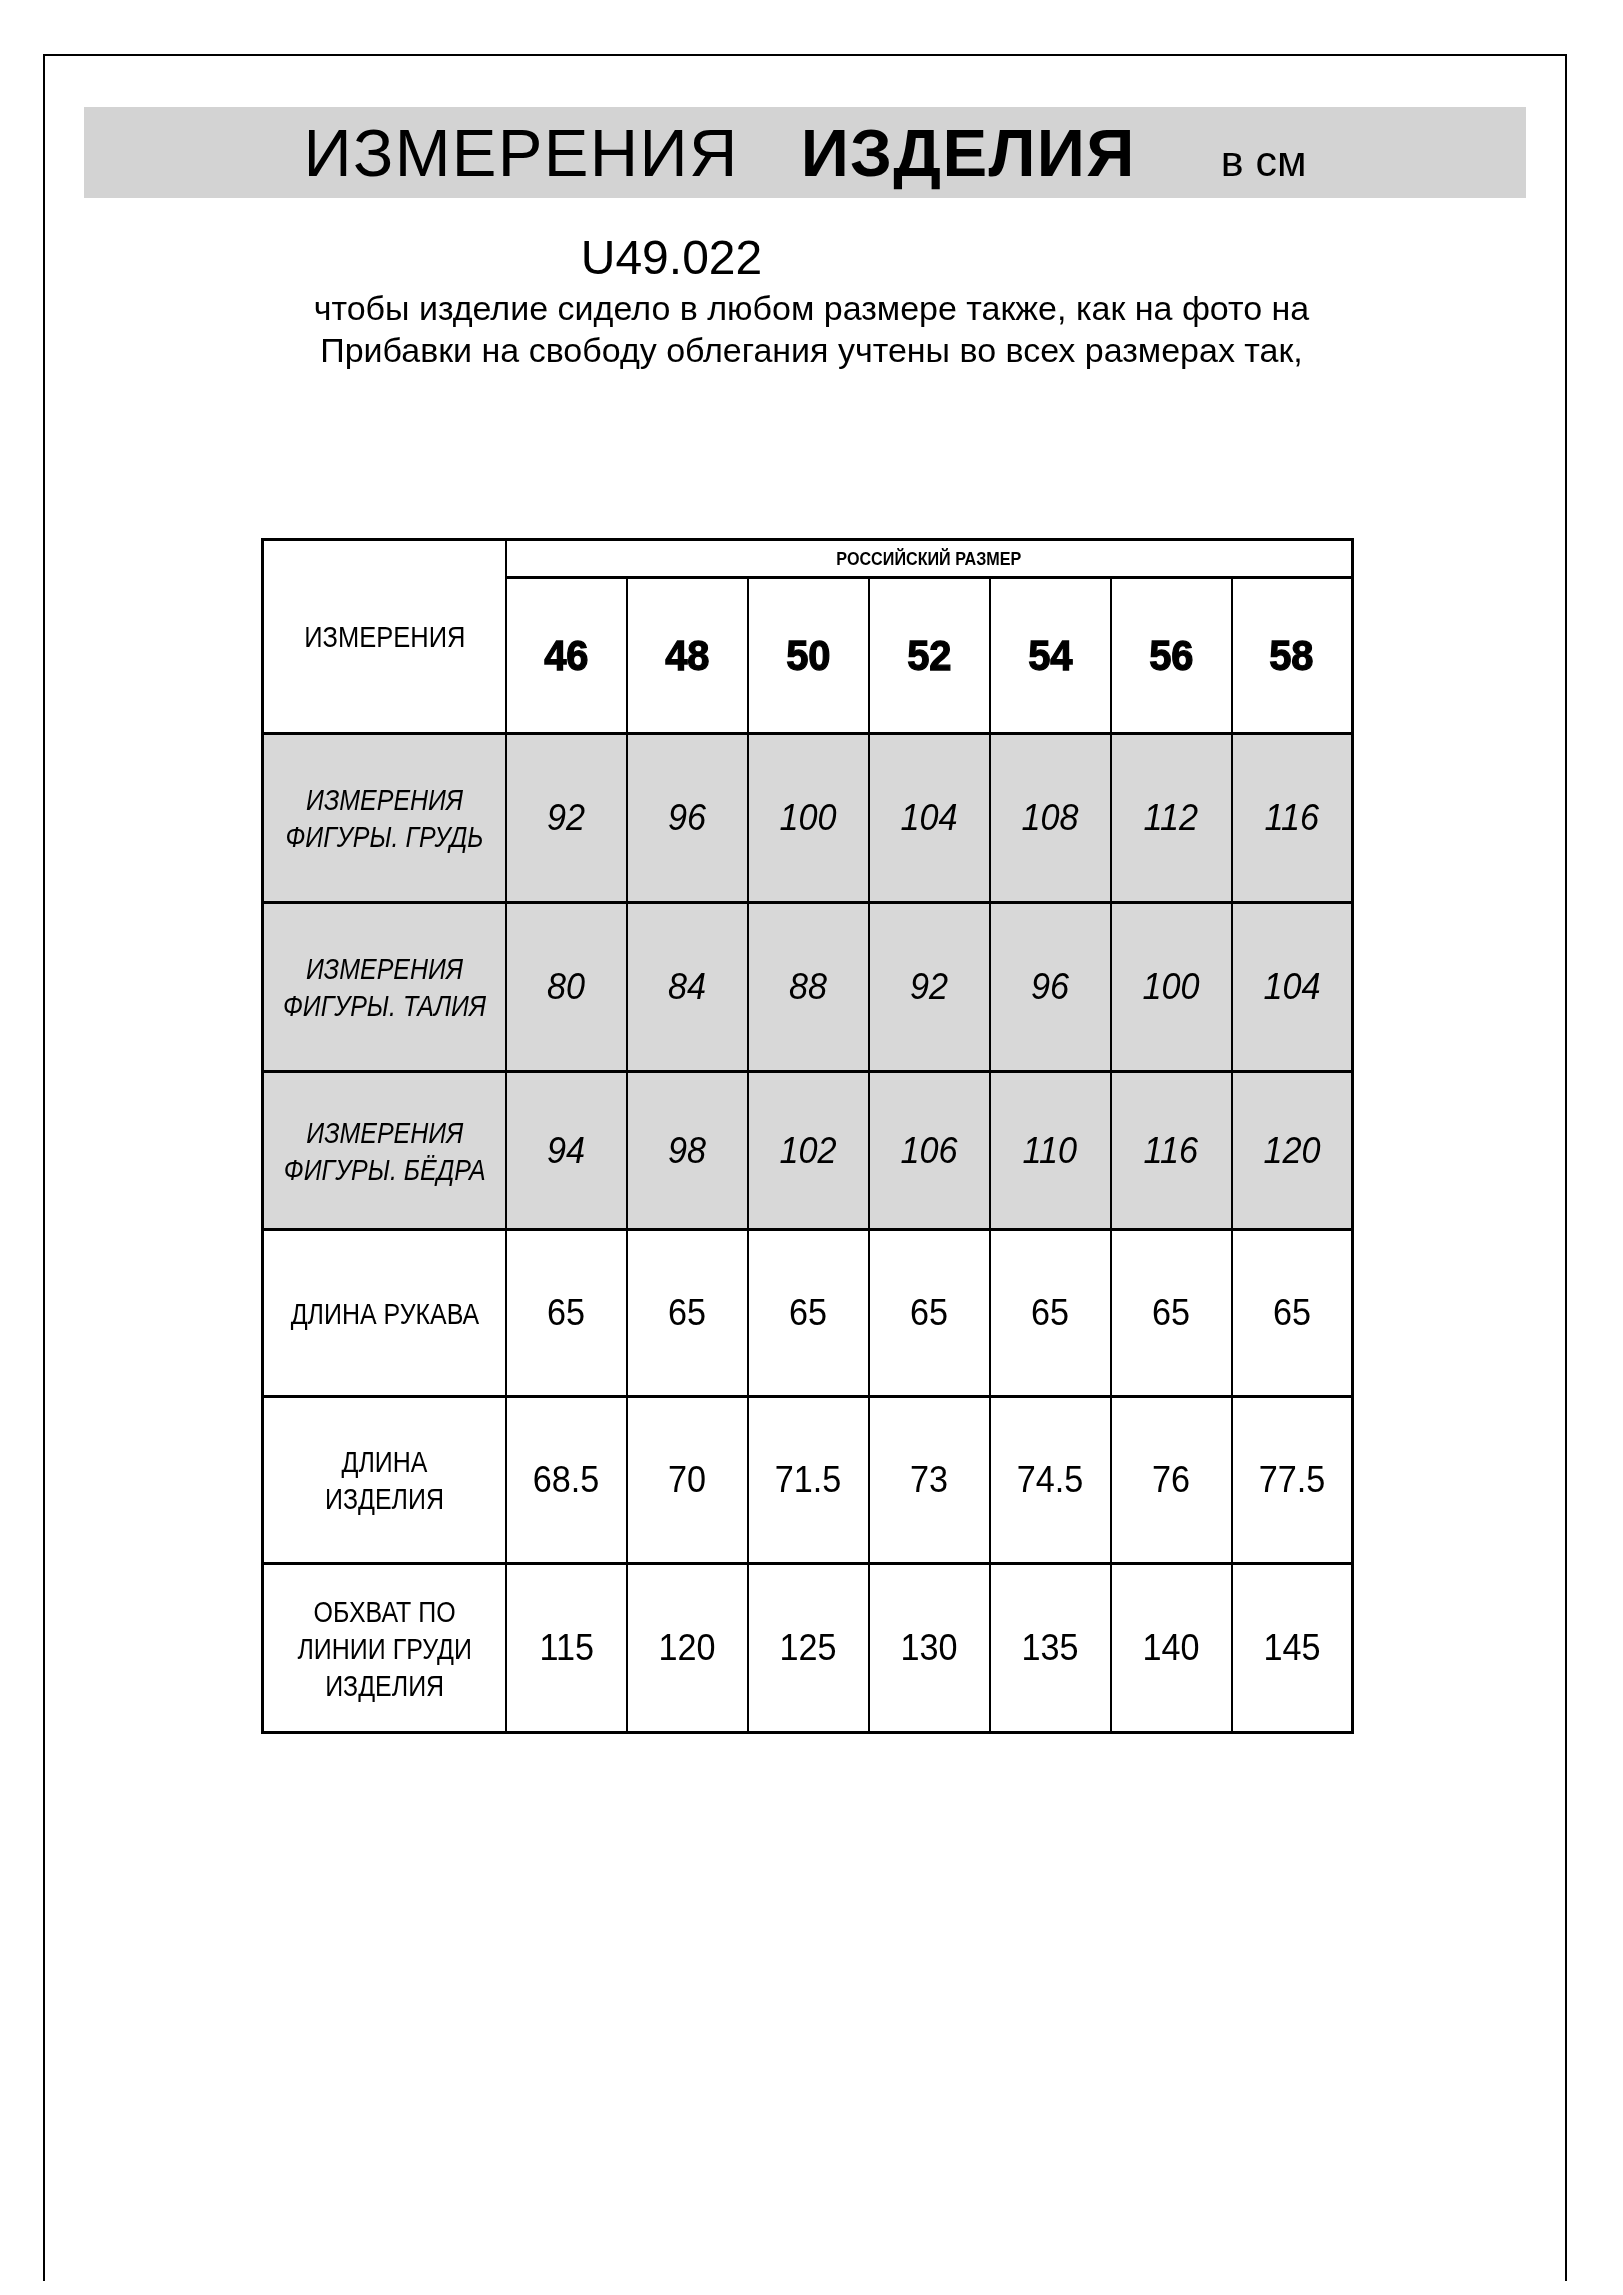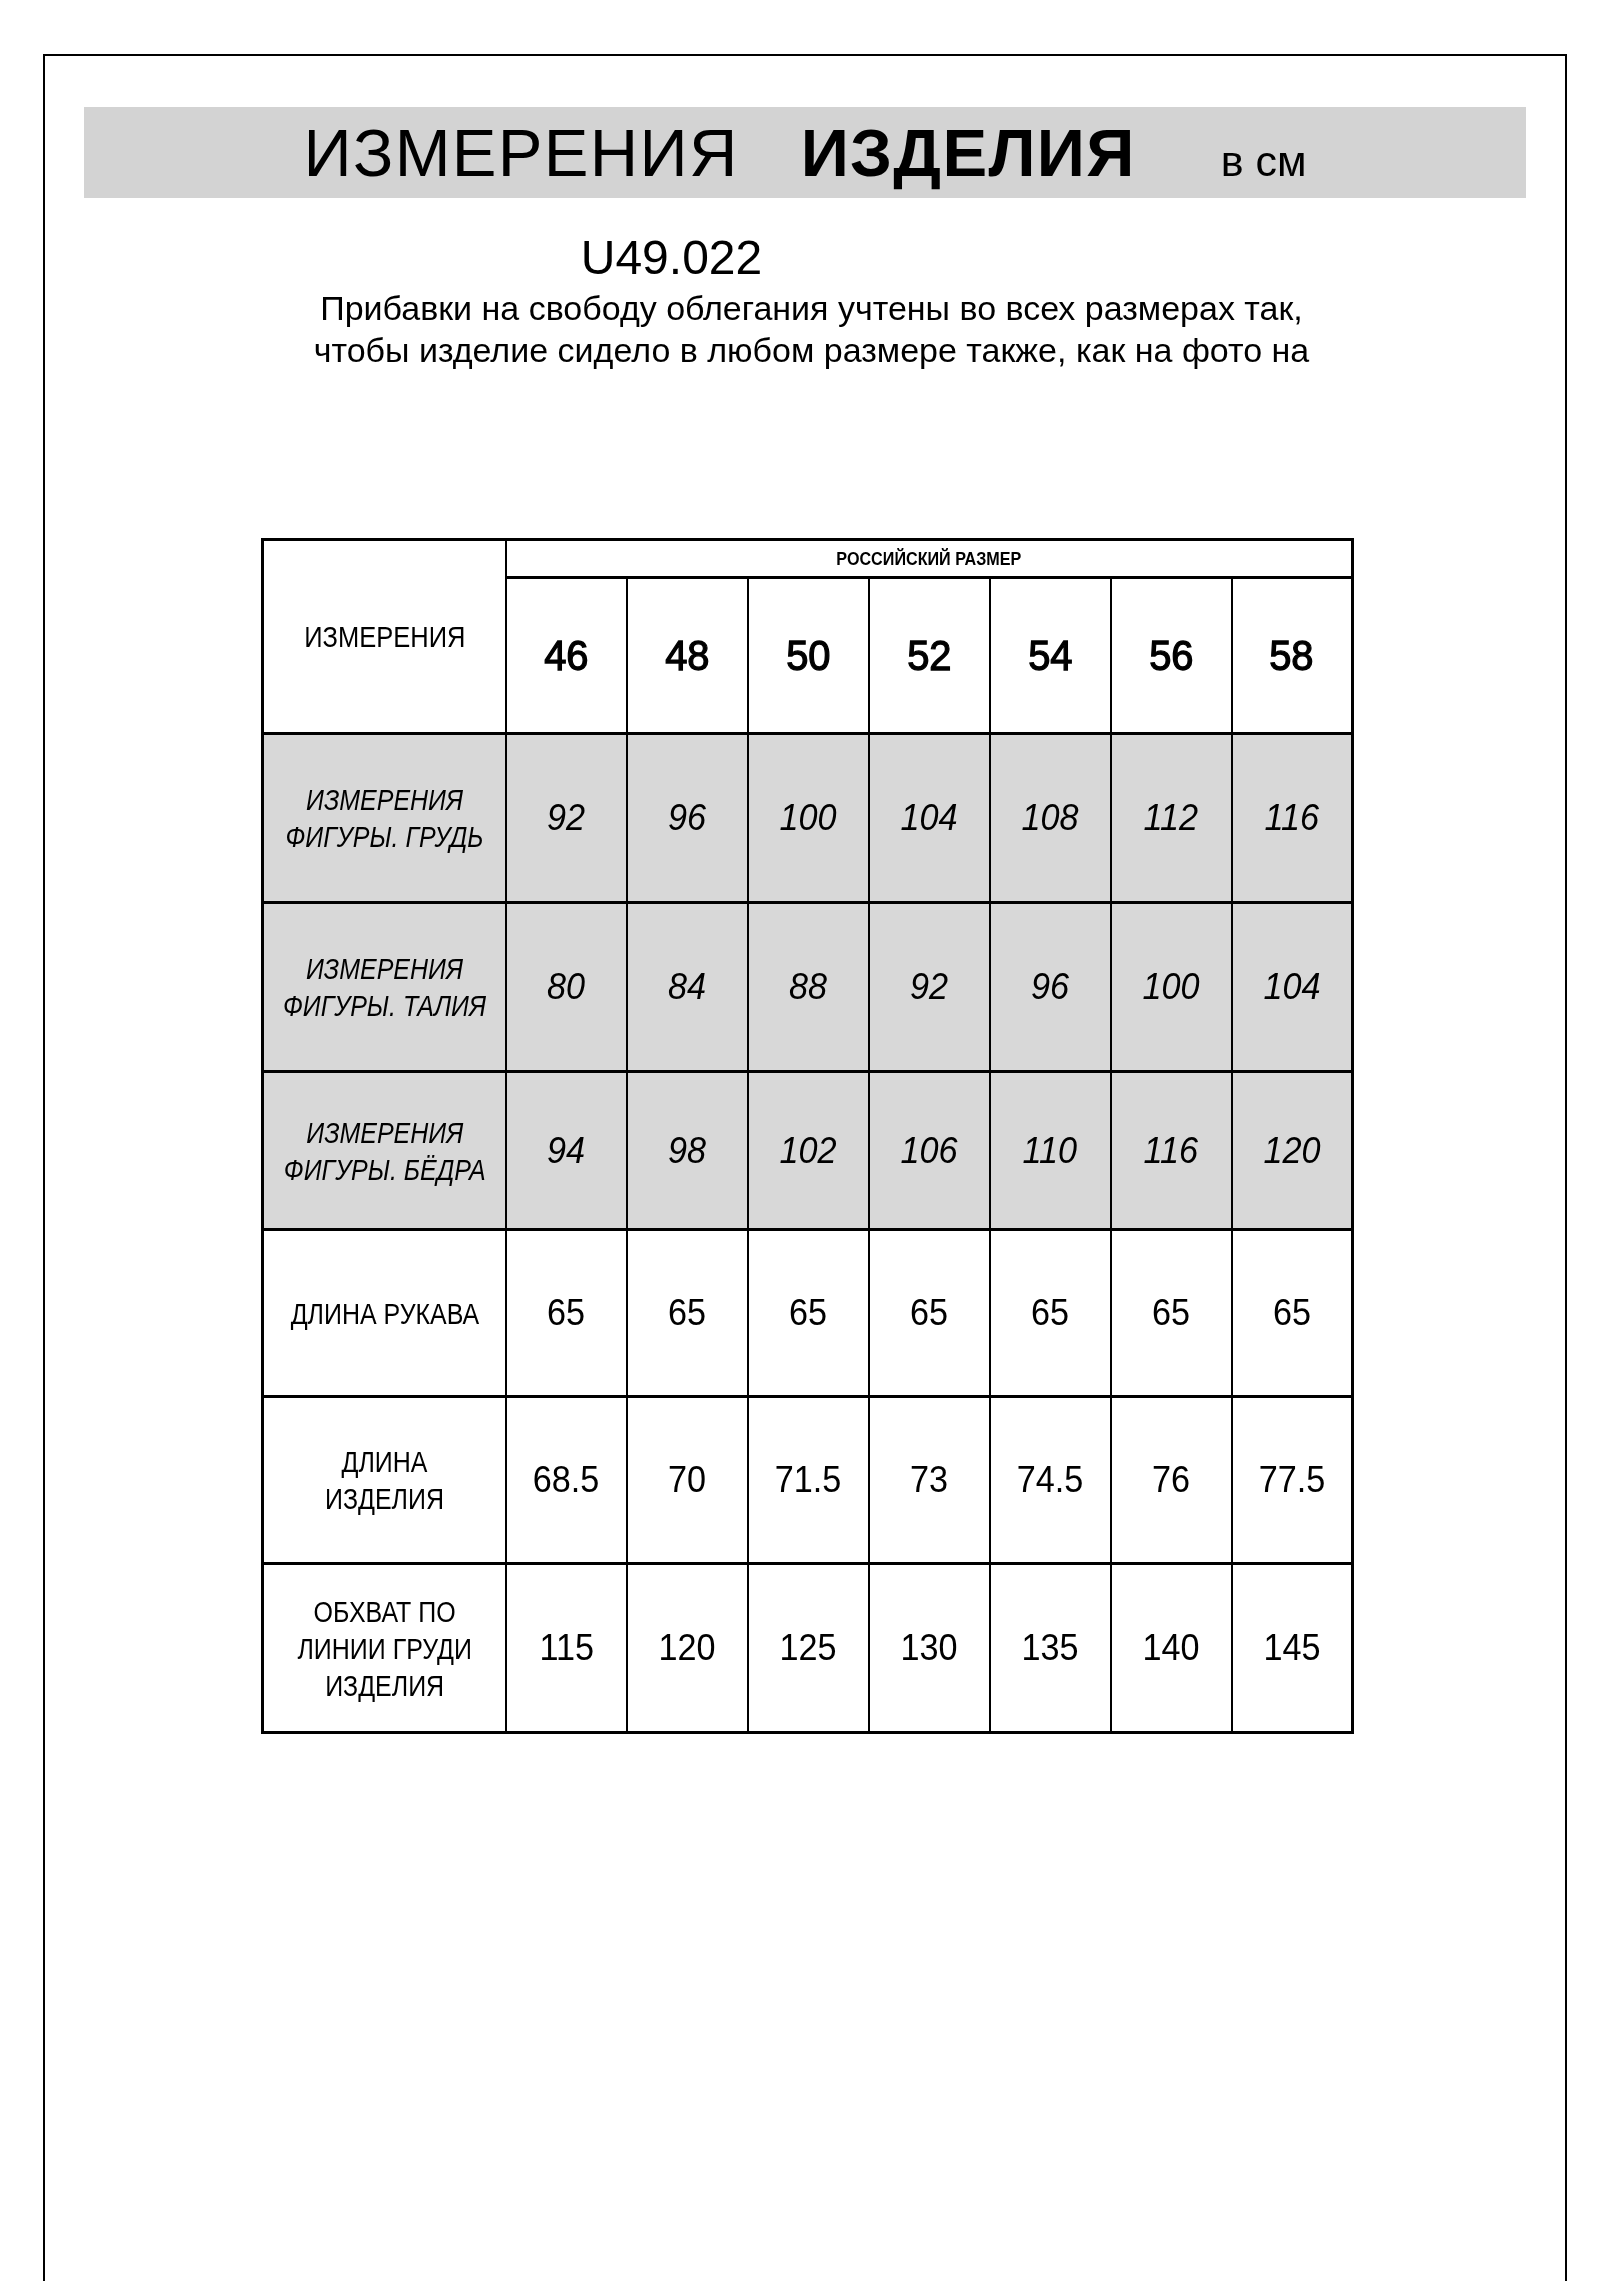--- a/index.html
+++ b/index.html
@@ -62,21 +62,21 @@
     text-align: center;
     vertical-align: middle;
     padding: 0;
     overflow: hidden;
   }
   table.size-table { border: 3.3px solid #000; }
   tr.hrow td { border-top-width: 3.3px; border-bottom-width: 3.3px; }
   td.corner { width: 241px; }
   td.szhdr { height: 35px; font-size: 19px; font-weight: 700; border-bottom-width: 3.9px !important; }
   tr.sizesrow td { height: 153px; border-bottom-width: 3.3px; }
-  td.size-cell { font-size: 42px; font-weight: 400; -webkit-text-stroke: 1.3px #000; }
+  td.size-cell { font-size: 42px; font-weight: 700; -webkit-text-stroke: 1.3px #000; }
   tr.datarow td { border-bottom-width: 3.3px; }
   tr.datarow { height: 167px; }
   tr.r0, tr.r1 { height: 169px; }
   tr.r2 { height: 158px; }
   tr.r5 { height: 169px; }
   tr.shaded td { background: #d8d8d8; }
   td.label { font-size: 29.4px; line-height: 37px; }
   td.value { font-size: 36px; }
   tr.ital td { font-style: italic; }
   .cond {
@@ -96,22 +96,22 @@
 
   <div class="banner" style="background: rgb(211, 211, 211);">
     <span class="t1">ИЗМЕРЕНИЯ</span>
     <span class="t2">ИЗДЕЛИЯ</span>
     <span class="t3">в см</span>
   </div>
 
   <div class="model">U49.022</div>
 
   <div class="subtitle">
+    <div>чтобы изделие сидело в любом размере также, как на фото на</div>
     <div>Прибавки на свободу облегания учтены во всех размерах так,</div>
-    <div>чтобы изделие сидело в любом размере также, как на фото на</div>
   </div>
 
   <table class="size-table">
     <tbody id="size-table-body">
         <tr class="hrow">
           <td class="corner" rowspan="2"><span class="cond">ИЗМЕРЕНИЯ</span></td>
           <td class="szhdr" colspan="7"><span class="cond">РОССИЙСКИЙ РАЗМЕР</span></td>
         </tr>
         <tr class="sizesrow">
           <td class="size-cell"><span class="cond" style="transform: scaleX(0.95);">46</span></td>

